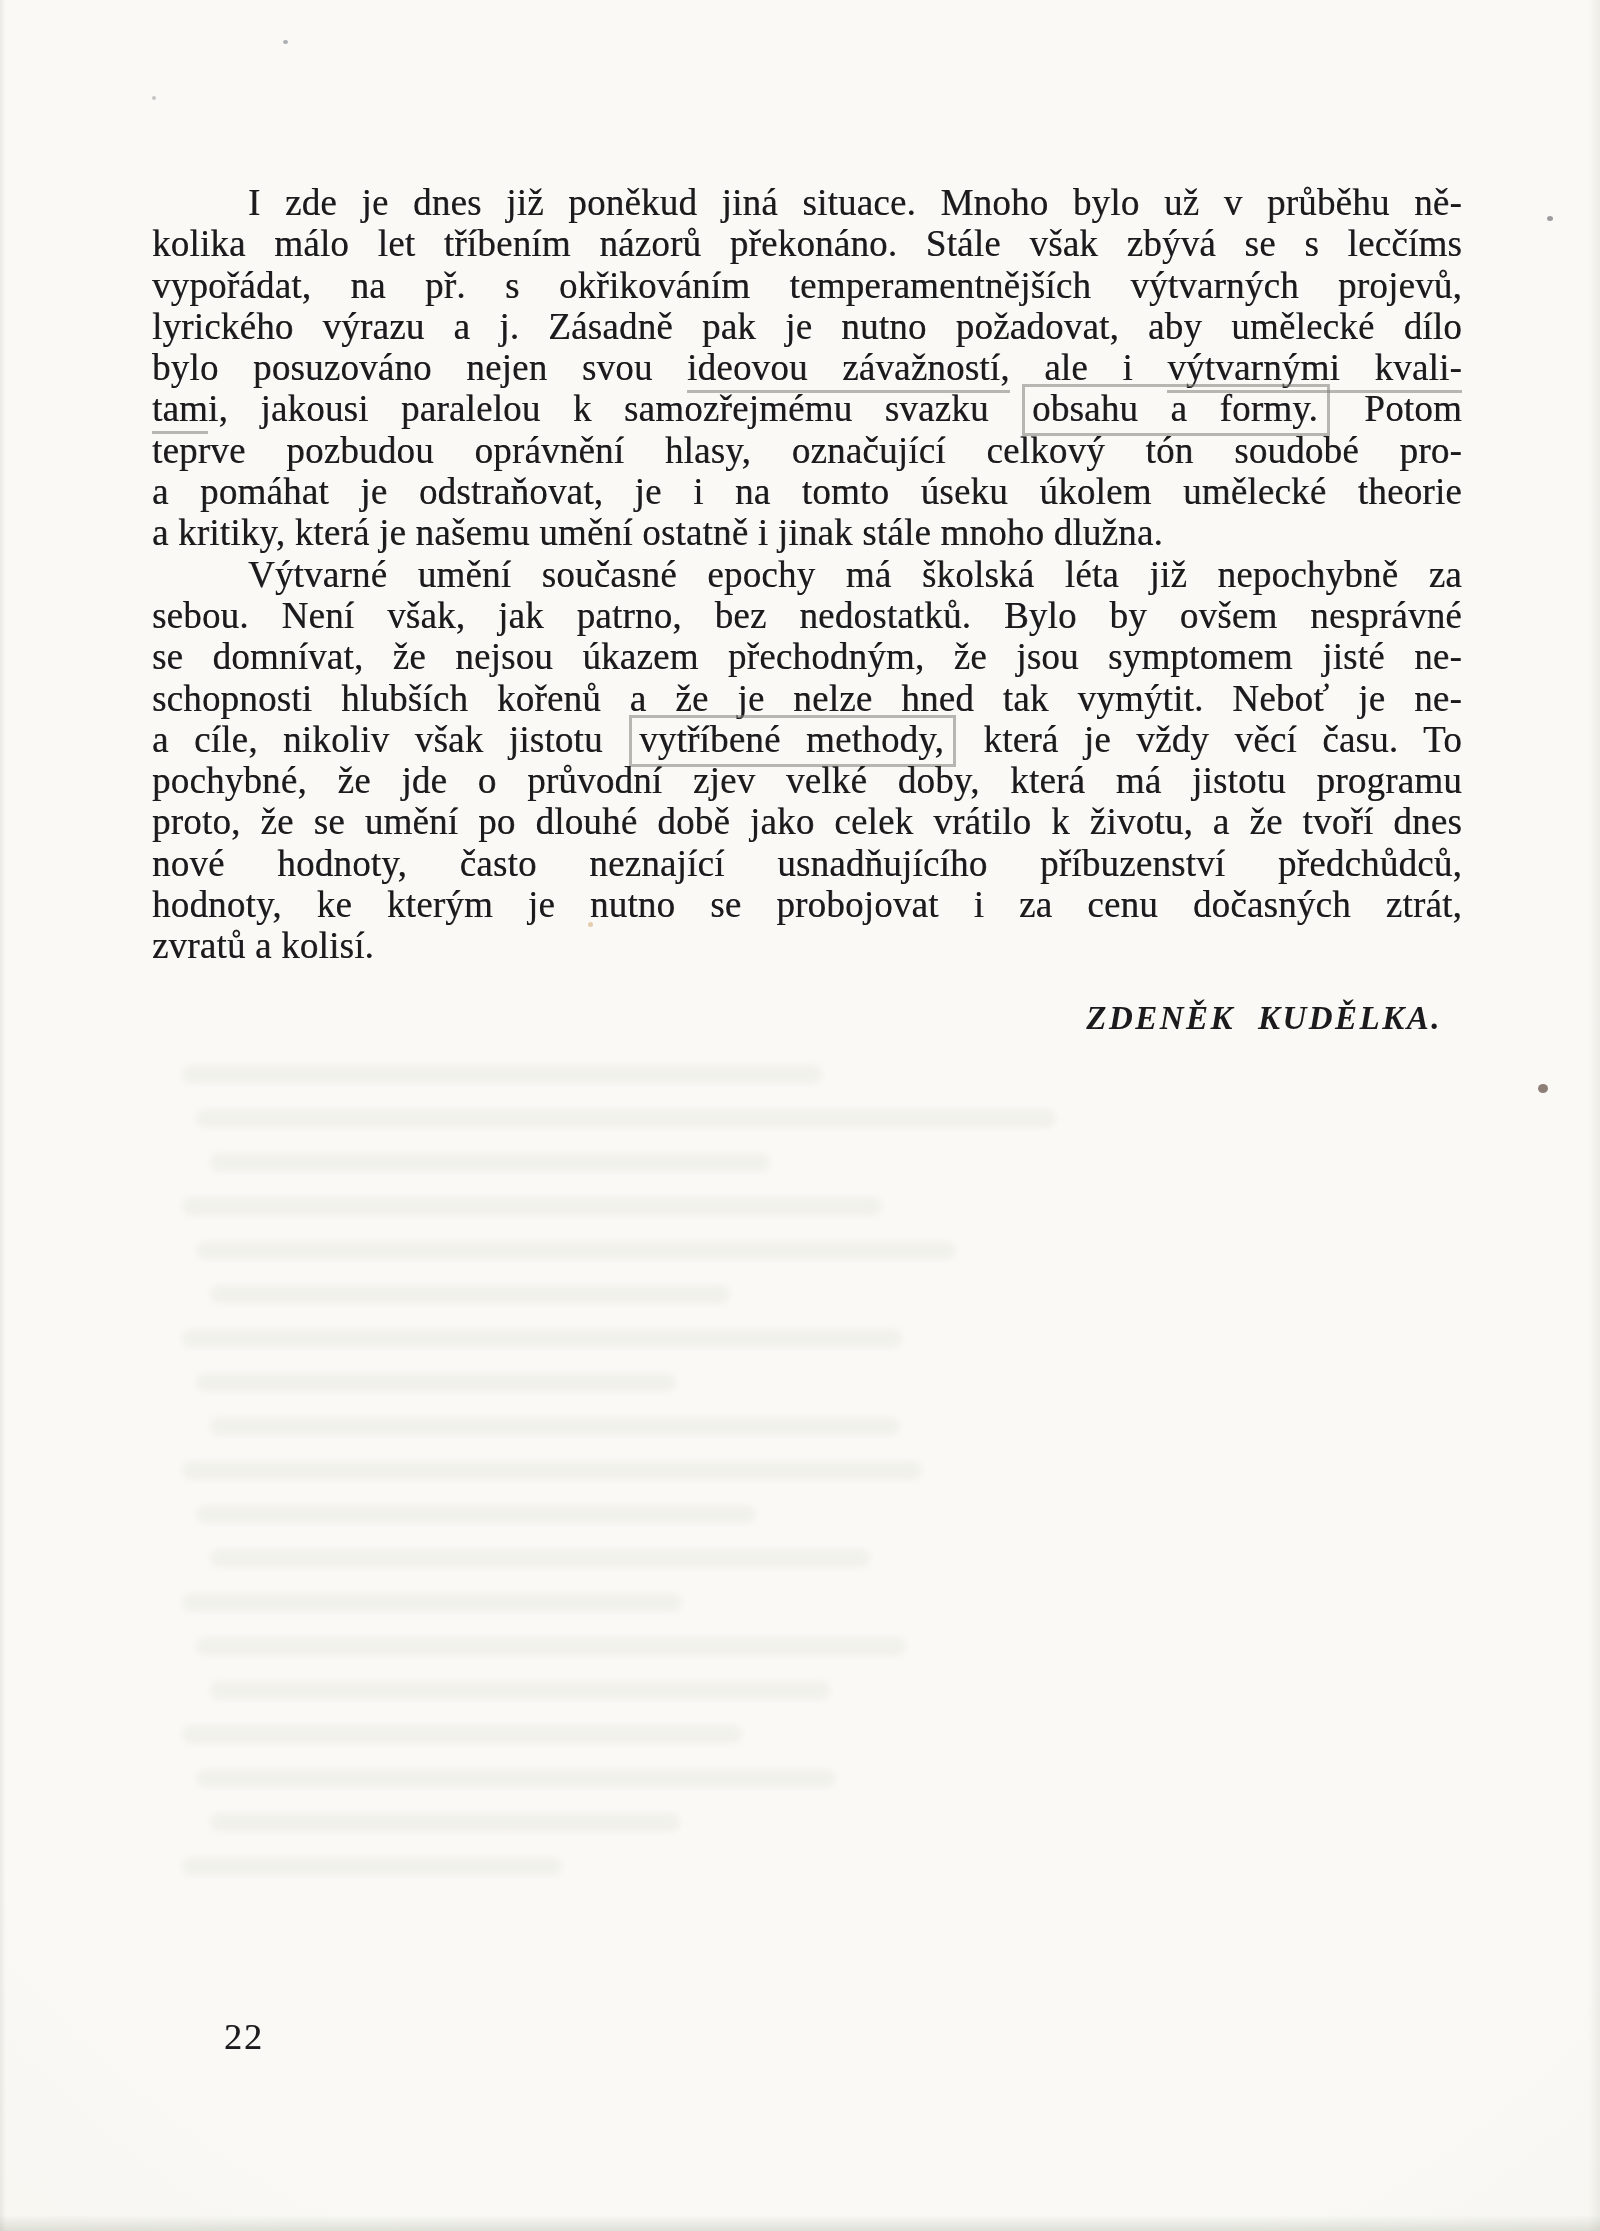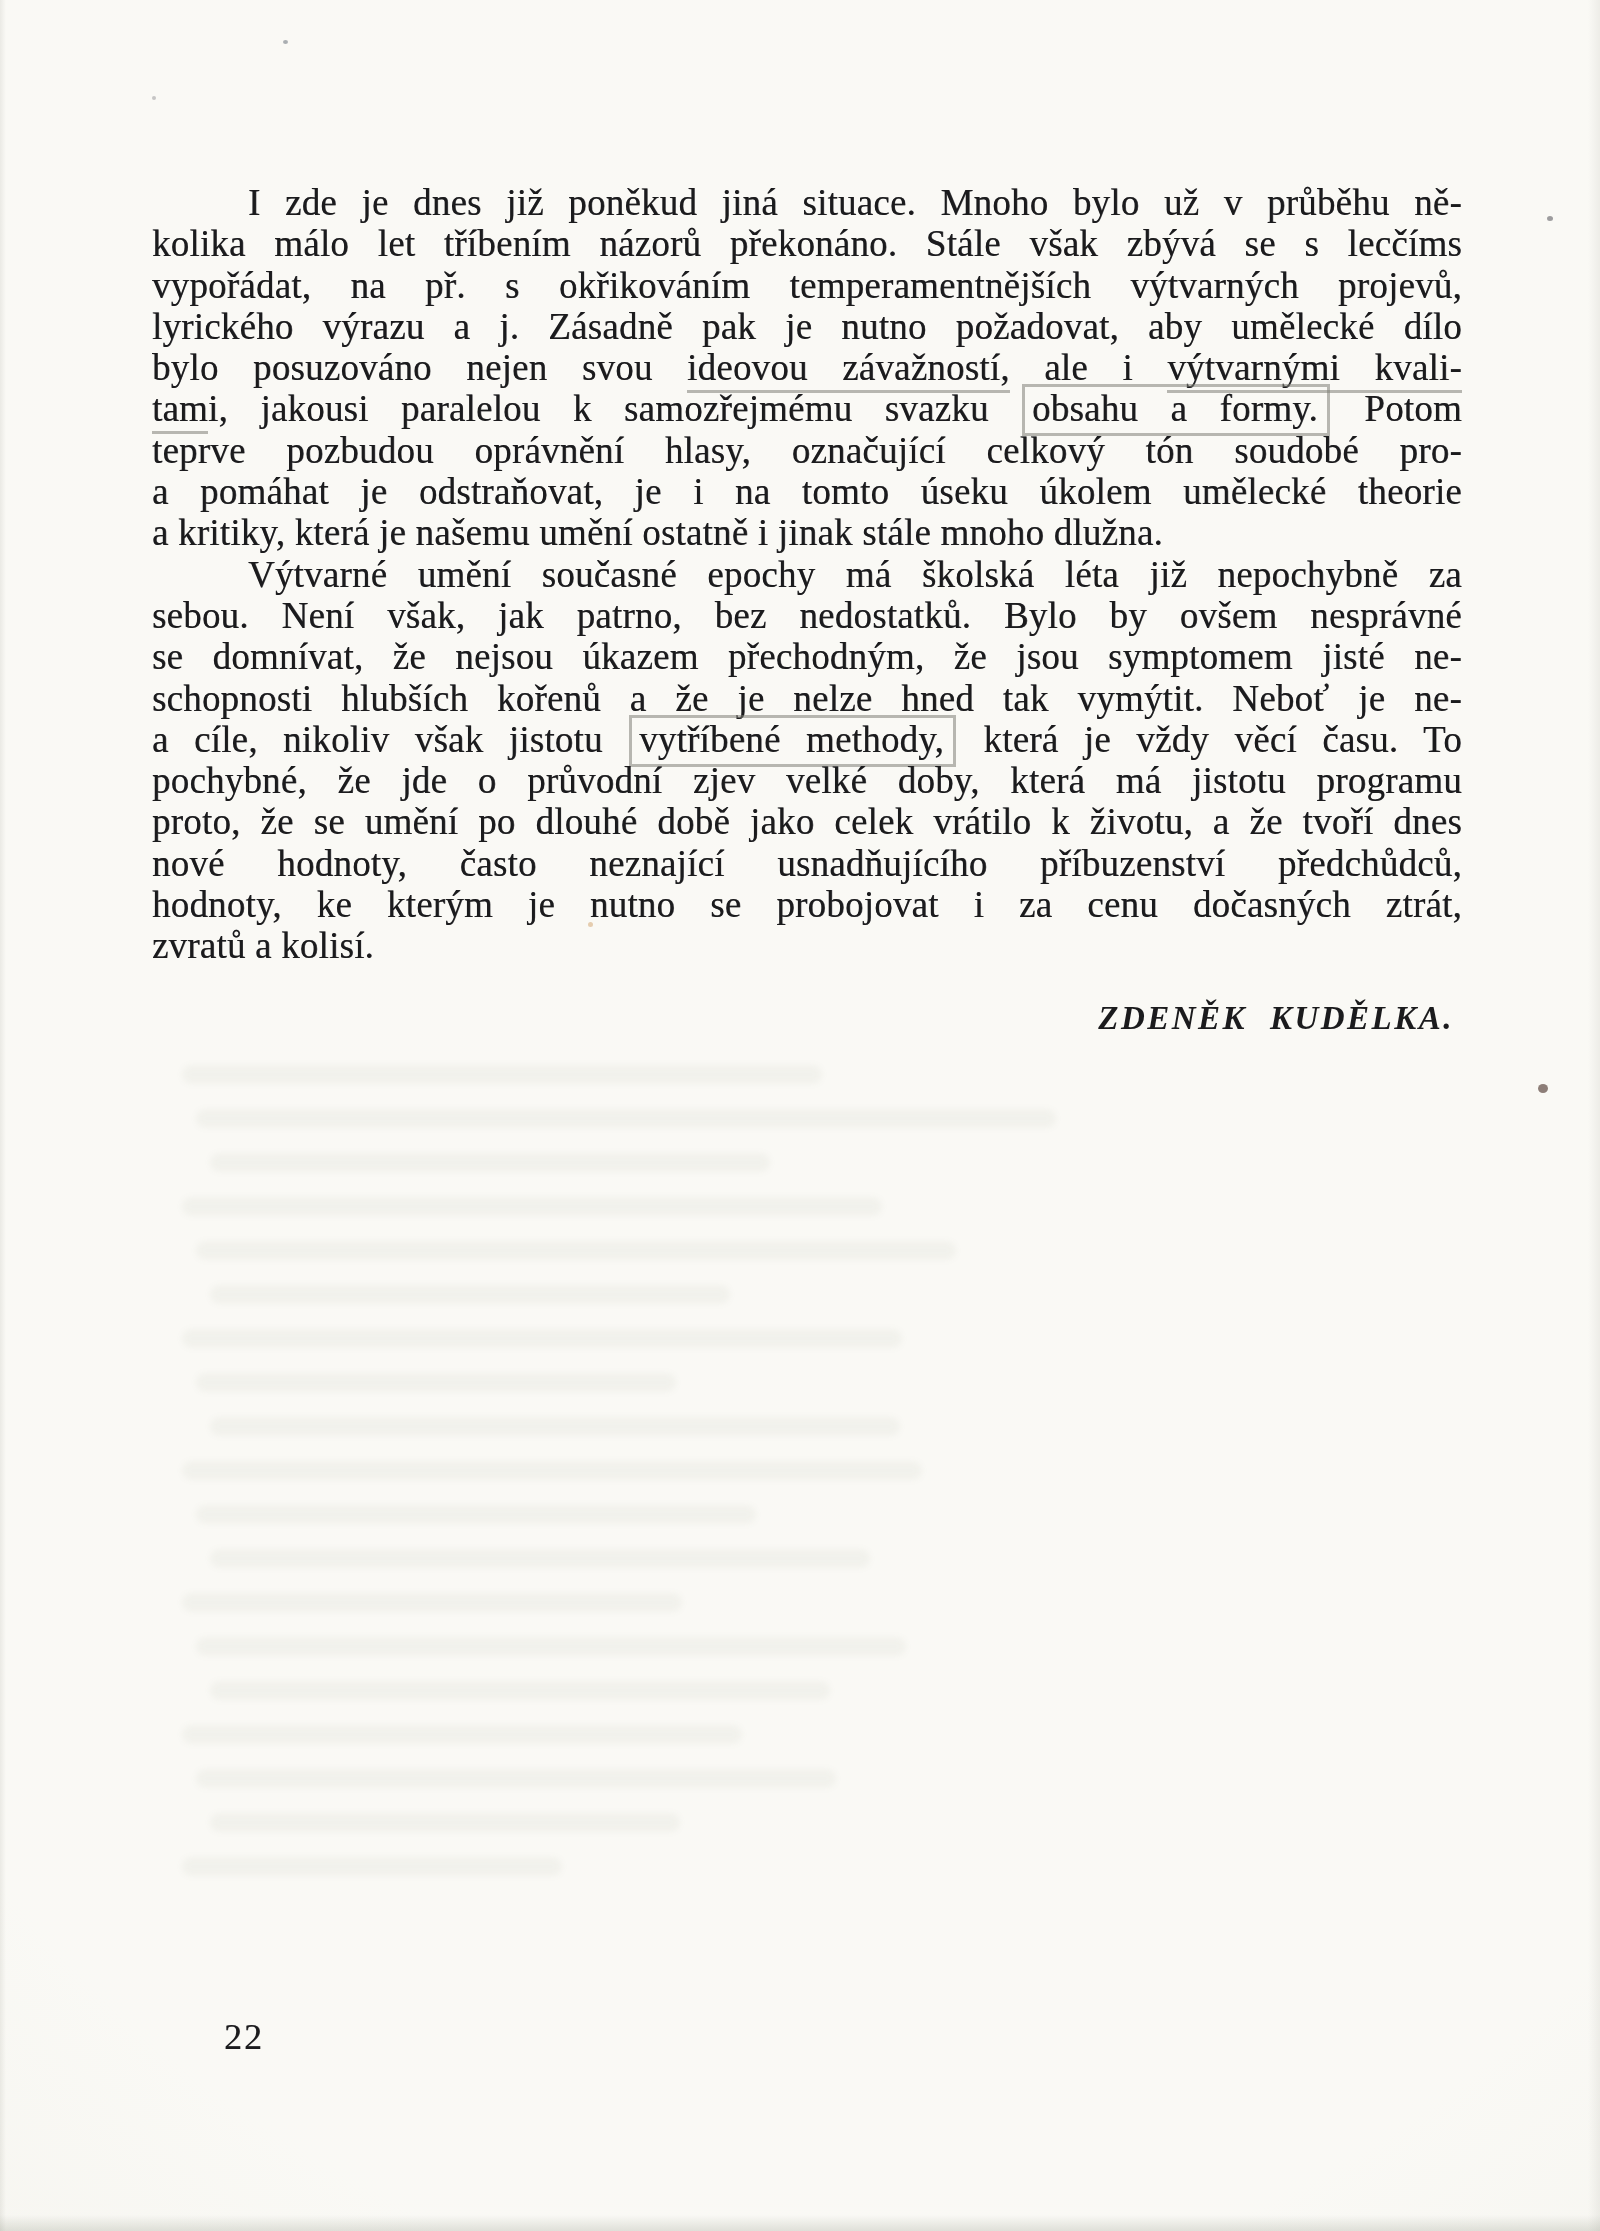--- a/index.html
+++ b/index.html
@@ -48,21 +48,21 @@
   }
   .mk-box{
     border:3px solid var(--pencil);
     border-radius:0;
     padding:1px 9px 4px 7px;
     margin:0 2px 0 1px;
   }
   
   .signature{
     position:absolute;
-    top:1000px; right:146px;
+    top:1000px; right:158px;
     font-size:33px;
     font-style:italic;
     font-weight:bold;
     letter-spacing:2.5px;
     word-spacing:12px;
     color:var(--ink);
   }
   .page-number{
     position:absolute;
     left:212px; top:2016px;

